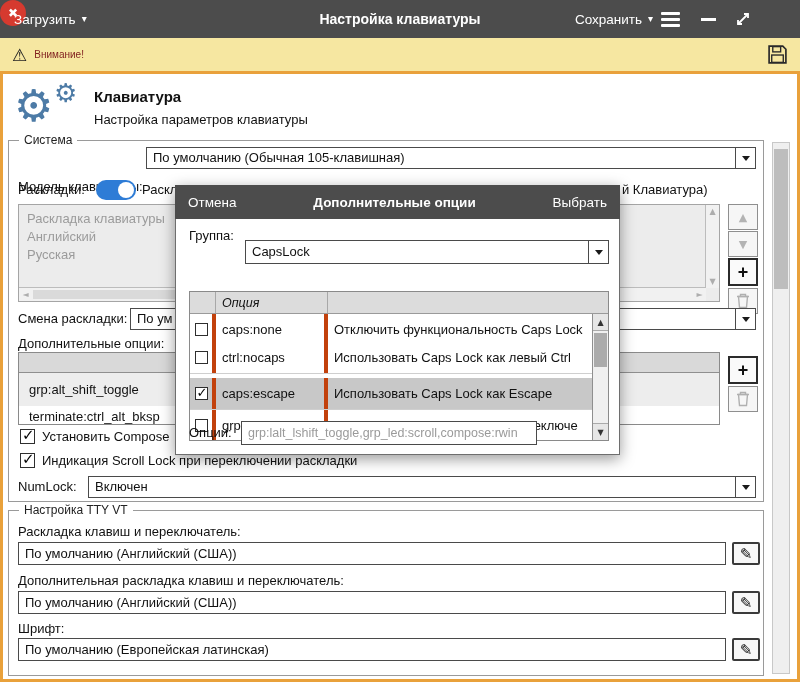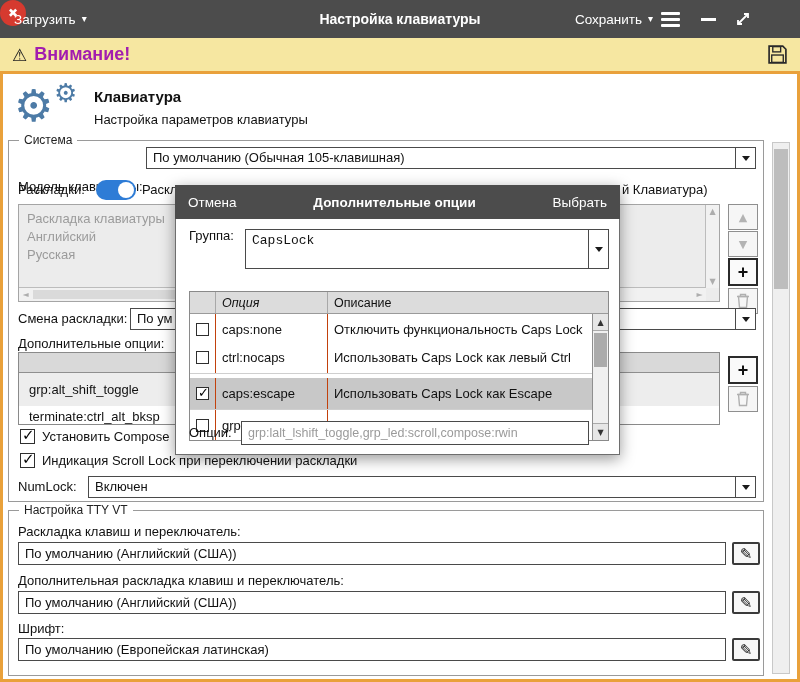--- a/index.html
+++ b/index.html
@@ -20,21 +20,21 @@
   #tb-min{left:696px;}
   #tb-min i{display:block;width:15px;height:3px;background:#fff;}
   #tb-expand{left:731px;}
   #tb-close{left:764px;width:26px;height:26px;top:6px;border-radius:50%;background:#d63a2f;color:#fff;
     font-size:12px;font-weight:bold;display:flex;align-items:center;justify-content:center;cursor:pointer;}
 
   
   #warnbar{position:absolute;left:0;top:38px;width:800px;height:33px;background:#f6e7a1;box-sizing:border-box;
     display:flex;align-items:center;padding:0 12px;}
   #warn-ic{font-size:17px;margin-right:7px;color:#222;font-family:"DejaVu Sans",sans-serif;}
-  #warn-txt{font-size:18px;color:#a21caf;font-weight:bold;}
+  #warn-txt{font-size:10px;color:#7f1d1d;}
   #disk-btn{margin-left:auto;cursor:pointer;display:flex;align-items:center;}
 
   
   #frame{position:absolute;left:0;top:71px;width:800px;height:611px;border:3px solid #e9a13b;box-sizing:border-box;
     z-index:50;pointer-events:none;}
   .gear{position:absolute;color:#4d7ba6;font-family:"DejaVu Sans",sans-serif;line-height:1;}
   #page-title{position:absolute;left:94px;top:88px;font-size:15px;font-weight:bold;}
   #page-sub{position:absolute;left:94px;top:112px;font-size:13px;}
 
   .fieldset{position:absolute;border:1px solid #9a9a9a;box-sizing:border-box;}
@@ -97,21 +97,21 @@
   #modal-body{position:absolute;left:0;top:34px;right:0;bottom:0;background:#fff;border:1px solid #6e6e6e;border-top:none;box-sizing:border-box;}
   .mbtn{cursor:pointer;}
   #mtable{position:absolute;left:13px;top:72px;width:420px;height:150px;border:1px solid #8a8a8a;box-sizing:border-box;background:#fff;overflow:hidden;}
   #mtable .mthead{position:absolute;left:0;top:0;right:0;height:22px;background:#dcdcdc;border-bottom:1px solid #9a9a9a;box-sizing:border-box;display:flex;}
   .hc{display:flex;align-items:center;font-size:12.5px;box-sizing:border-box;padding-left:6px;border-right:1px solid #a8a8a8;}
   .hc-cb{width:26px;padding:0;}
   .hc-opt{width:112px;font-style:italic;}
   .hc-desc{flex:1;border-right:none;}
   .mrow{position:absolute;left:0;right:16px;height:32px;display:flex;border-bottom:1px solid #cfcfcf;box-sizing:border-box;background:#fff;cursor:pointer;}
   .mrow.selected{background:#c8c8c8;}
-  .mc{display:flex;align-items:center;font-size:13px;box-sizing:border-box;padding-left:6px;border-right:1px solid #c2410c;overflow:hidden;white-space:nowrap;}
+  .mc{display:flex;align-items:center;font-size:13px;box-sizing:border-box;padding-left:6px;border-right:4px solid #c2410c;overflow:hidden;white-space:nowrap;}
   .mc-cb{width:26px;padding:0;justify-content:center;}
   .mc-opt{width:112px;}
   .mc-desc{flex:1;border-right:none;}
   #msb{position:absolute;right:0;top:22px;width:16px;bottom:0;background:#f0f0f0;border-left:1px solid #8f8f8f;box-sizing:border-box;}
   #msb .sb-up,#msb .sb-dn{position:absolute;left:0;right:0;height:16px;display:flex;align-items:center;justify-content:center;
     font-size:8px;color:#333;background:#e6e6e6;font-family:"DejaVu Sans",sans-serif;cursor:pointer;}
   #msb .sb-up{top:0;border-bottom:1px solid #aaa;}
   #msb .sb-dn{bottom:0;border-top:1px solid #aaa;}
   #msb .thumb{position:absolute;left:1px;right:1px;top:19px;height:34px;background:#ababab;}
   #mopt-input{color:#9a9a9a;font-size:12.5px;}
@@ -296,32 +296,31 @@
   </div>
 
   <div id="modal">
     <div id="modal-head">
       <span class="mbtn">Отмена</span>
       <span id="modal-title">Дополнительные опции</span>
       <span class="mbtn">Выбрать</span>
     </div>
     <div id="modal-body">
       <span class="lbl" style="left:13px;top:9px;">Группа:</span>
-      <div class="dd" style="left:69px;top:10px;width:364px;height:40px;font-family:Liberation Mono, monospace;">
+      <div class="dd" style="left:69px;top:21px;width:364px;height:24px;">
         <span class="val" style="line-height:22px;">CapsLock</span>
         <span class="arr">
             <span class="tri"></span>
           </span>
       </div>
 
       <div id="mtable">
         <div class="mthead">
           <span class="hc hc-cb"></span>
           <span class="hc hc-opt">Опция</span>
-          <span class="hc hc-desc">Описание</span>
         </div>
 
         <div class="mrow" style="top:22px;">
           <span class="mc mc-cb">
               <span class="cbx sm"></span>
             </span>
           <span class="mc mc-opt">caps:none</span>
           <span class="mc mc-desc">Отключить функциональность Caps Lock</span>
         </div>
         <div class="mrow" style="top:50px;">
@@ -347,17 +346,17 @@
         </div>
 
         <div id="msb">
           <span class="sb-up">▲</span>
           <span class="thumb"></span>
           <span class="sb-dn">▼</span>
         </div>
       </div>
 
       <span class="lbl" style="left:13px;top:206px;">Опции:</span>
-      <input id="mopt-input" class="tinput" style="left: 65px; top: 202px; width: 348px; height: 24px;" value="grp:lalt_lshift_toggle,grp_led:scroll,compose:rwin">
+      <input id="mopt-input" class="tinput" style="left: 65px; top: 202px; width: 296px; height: 24px;" value="grp:lalt_lshift_toggle,grp_led:scroll,compose:rwin">
     </div>
   </div>
 
 </div>
 
 </body></html>

